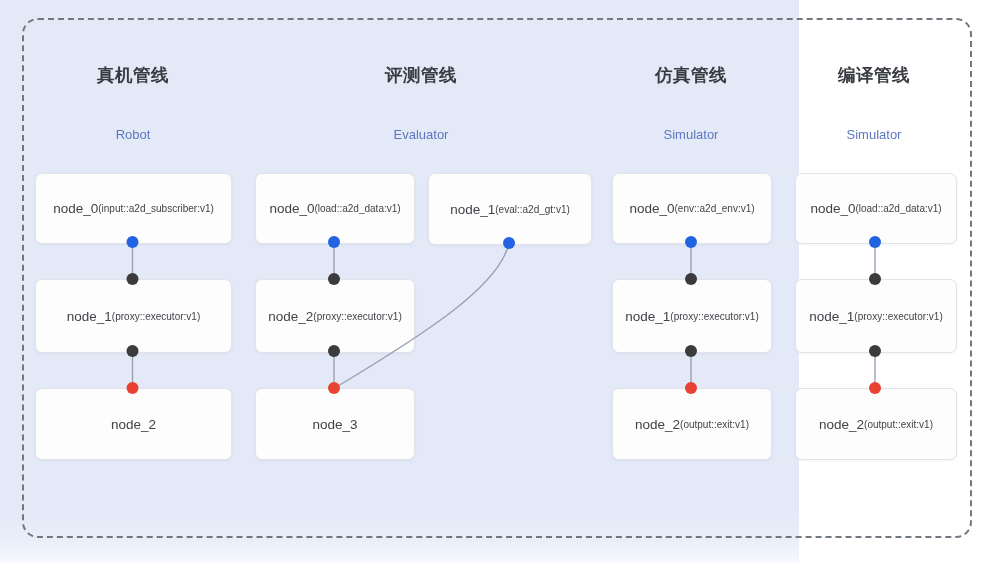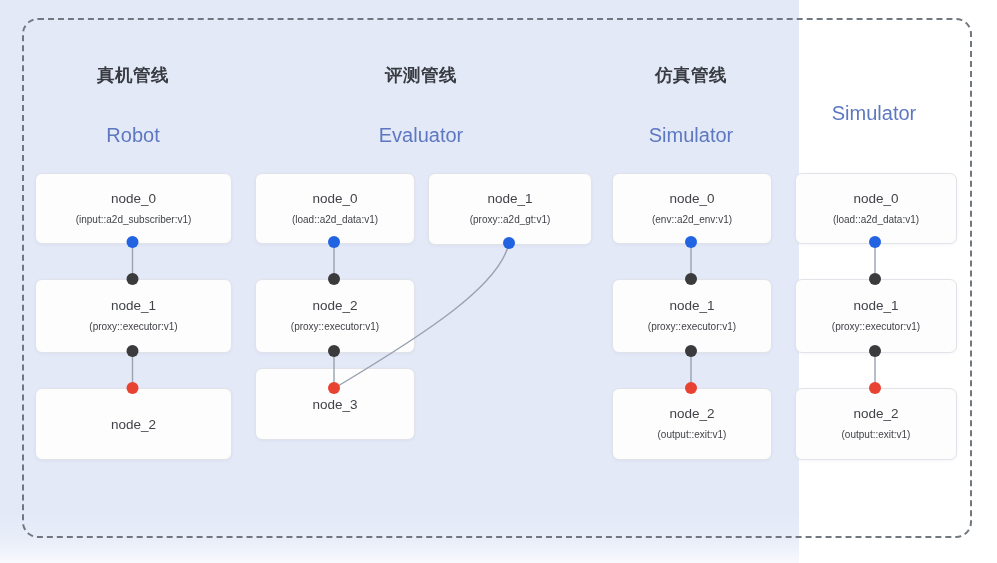--- a/index.html
+++ b/index.html
@@ -17,29 +17,29 @@
     border-radius:16px;
     pointer-events:none;
   }
   .pipeline-header{
     position:absolute;top:64px;width:220px;text-align:center;
   }
   .title-cn{
     font-size:17.5px;font-weight:600;color:var(--title_cn);letter-spacing:0.5px;line-height:22px;
   }
   .title-en{
-    margin-top:37px;font-size:20px;color:var(--title_en);line-height:24px;
+    margin-top:37px;font-size:13px;color:var(--title_en);line-height:24px;
   }
   .node{
     position:absolute;
     background:var(--node_bg);
     border:1px solid var(--node_border);
     border-radius:7px;
     box-shadow:0 1px 3px rgba(60,80,130,0.06);
-    display:flex;flex-direction:column;align-items:center;justify-content:center;
+    display:flex;align-items:center;justify-content:center;
   }
   .node-name{font-size:13.5px;color:var(--node_text);line-height:21px;}
   .node-impl{font-size:10px;color:var(--node_text);line-height:21px;}
   svg.edges{
     position:absolute;left:0;top:0;width:997px;height:563px;
     pointer-events:none;
   }
   .edge{stroke:var(--edge);stroke-width:1.4;fill:none;}
   .dot-out{fill:var(--port_out);}
   .dot-in{fill:var(--port_in);}
@@ -57,20 +57,21 @@
   </div>
   <div class="pipeline-header" style="left:311px;">
     <div class="title-cn">评测管线</div>
     <div class="title-en">Evaluator</div>
   </div>
   <div class="pipeline-header" style="left:581px;">
     <div class="title-cn">仿真管线</div>
     <div class="title-en">Simulator</div>
   </div>
   <div class="pipeline-header" style="left:764px;">
+    <div class="title-cn">编译管线</div>
     <div class="title-en">Simulator</div>
   </div>
 
   <div class="node" style="left:35px;top:173px;width:195px;height:69px;">
     <div class="node-name">node_0</div>
     <div class="node-impl">(input::a2d_subscriber:v1)</div>
   </div>
   <div class="node" style="left:35px;top:279px;width:195px;height:72px;">
     <div class="node-name">node_1</div>
     <div class="node-impl">(proxy::executor:v1)</div>
@@ -78,27 +79,27 @@
   <div class="node" style="left:35px;top:388px;width:195px;height:70px;">
     <div class="node-name">node_2</div>
   </div>
 
   <div class="node" style="left:255px;top:173px;width:158px;height:69px;">
     <div class="node-name">node_0</div>
     <div class="node-impl">(load::a2d_data:v1)</div>
   </div>
   <div class="node" style="left:428px;top:173px;width:162px;height:70px;">
     <div class="node-name">node_1</div>
-    <div class="node-impl">(proxy::a2d_gt:v1)</div>
+    <div class="node-impl">(eval::a2d_gt:v1)</div>
   </div>
   <div class="node" style="left:255px;top:279px;width:158px;height:72px;">
     <div class="node-name">node_2</div>
     <div class="node-impl">(proxy::executor:v1)</div>
   </div>
-  <div class="node" style="left:255px;top:368px;width:158px;height:70px;">
+  <div class="node" style="left:255px;top:388px;width:158px;height:70px;">
     <div class="node-name">node_3</div>
   </div>
 
   <div class="node" style="left:612px;top:173px;width:158px;height:69px;">
     <div class="node-name">node_0</div>
     <div class="node-impl">(env::a2d_env:v1)</div>
   </div>
   <div class="node" style="left:612px;top:279px;width:158px;height:72px;">
     <div class="node-name">node_1</div>
     <div class="node-impl">(proxy::executor:v1)</div>

